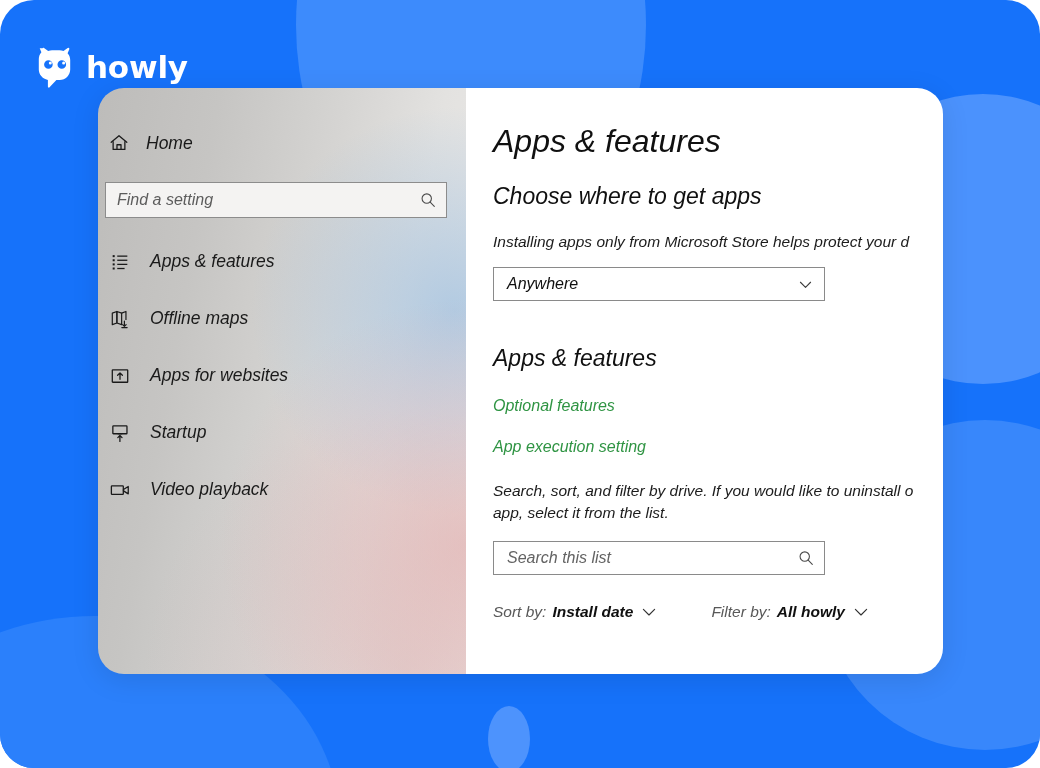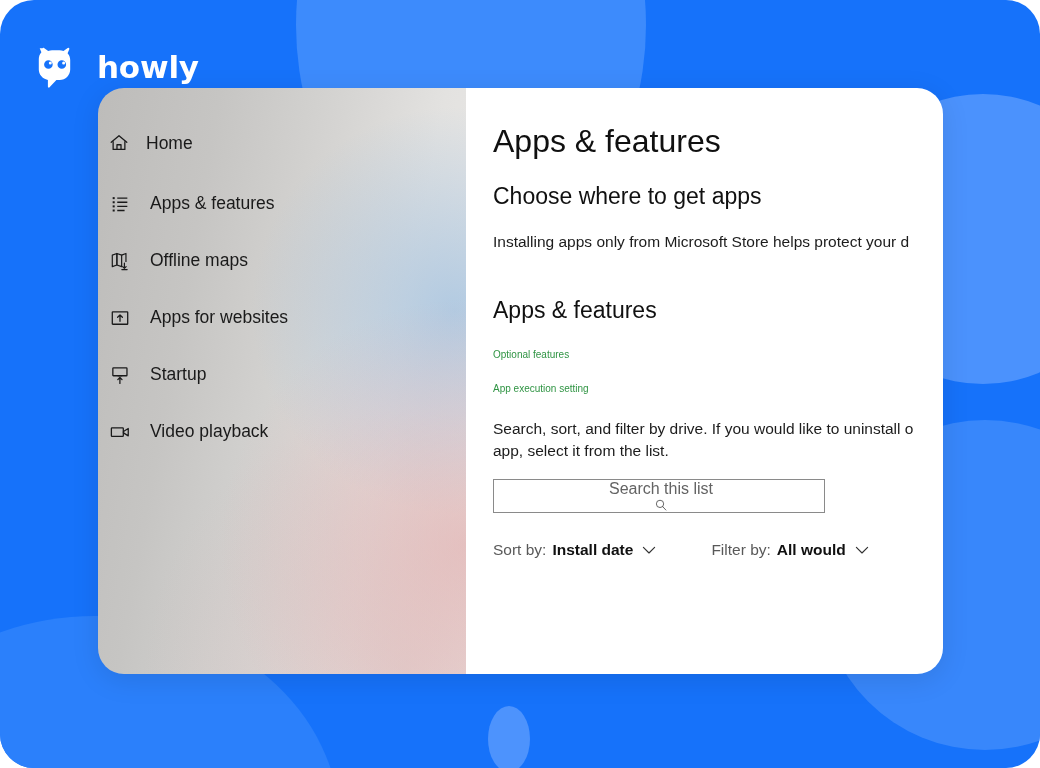--- a/index.html
+++ b/index.html
@@ -64,21 +64,21 @@
     width: 30px; height: 44px;
     background: #4a90fc;
   }
 
   
   .logo {
     position: absolute;
     left: 36px; top: 45px;
     display: flex;
     align-items: center;
-    gap: 21px;
+    gap: 10px;
     z-index: 6;
   }
   .logo-mark { width: 40px; height: 44px; display: block; }
   .logo-word {
     color: #ffffff;
     font-size: 31px;
     font-weight: bold;
     letter-spacing: -0.2px;
     line-height: 1;
     font-family: "DejaVu Sans", sans-serif;
@@ -88,20 +88,21 @@
   .window {
     position: absolute;
     left: 98px; top: 88px;
     width: 845px;
     height: 586px;
     border-radius: 26px;
     overflow: hidden;
     display: flex;
     z-index: 5;
     box-shadow: 0 6px 28px rgba(0,0,0,0.10);
+    font-style: italic;
   }
 
   
   .sidebar {
     position: relative;
     width: 368px;
     height: 100%;
     flex: 0 0 368px;
     background:
       radial-gradient(circle at 100% 78%, rgba(226,168,168,0.55) 0%, rgba(226,168,168,0) 42%),
@@ -228,39 +229,38 @@
   .combo-val {
     flex: 1;
     font-size: 16px;
     color: #101010;
   }
 
   .h2-apps { margin-top: 45px; }
 
   .link {
     display: block;
-    font-size: 10px;
+    font-size: 16px;
     color: #2f9443;
     text-decoration: none;
     margin-top: 25px;
     width: fit-content;
   }
   .link.second { margin-top: 23px; }
 
   .search-list {
     margin-top: 17px;
     width: 332px;
     height: 34px;
     box-sizing: border-box;
     border: 1px solid #8a8a8a;
     background: #ffffff;
     display: flex;
     align-items: center;
     padding: 0 9px 0 13px;
-    flex-direction: column;
   }
   .search-list .ph {
     flex: 1;
     font-size: 16px;
     color: #636363;
   }
 
   .filters {
     display: flex;
     align-items: center;
@@ -310,20 +310,27 @@
 
         <div class="home-row">
           <svg width="22" height="22" viewBox="0 0 24 24" class="ico">
             <path d="M3.5 11.2 12 4l8.5 7.2" fill="none" stroke="#1a1a1a" stroke-width="1.4" stroke-linecap="round" stroke-linejoin="round"></path>
             <path d="M5.6 10v9h12.8v-9" fill="none" stroke="#1a1a1a" stroke-width="1.4" stroke-linejoin="round"></path>
             <path d="M9.8 19v-5.1h4.4V19" fill="none" stroke="#1a1a1a" stroke-width="1.4" stroke-linejoin="round"></path>
           </svg>
           <span class="home-label">Home</span>
         </div>
 
+        <div class="find-box">
+          <span class="ph">Find a setting</span>
+          <svg width="18" height="18" viewBox="0 0 20 20" class="ico">
+            <circle cx="8.6" cy="8.4" r="5.2" fill="none" stroke="#4a4a4a" stroke-width="1.2"></circle>
+            <line x1="12.4" y1="12.3" x2="17" y2="17.2" stroke="#4a4a4a" stroke-width="1.2" stroke-linecap="round"></line>
+          </svg>
+        </div>
 
 
         <div class="nav">
 
           <div class="nav-item">
             <svg width="22" height="22" viewBox="0 0 24 24" class="ico">
               <rect x="4" y="4.5" width="2.2" height="2.2" fill="#1a1a1a"></rect>
               <rect x="4" y="9" width="2.2" height="2.2" fill="#1a1a1a"></rect>
               <rect x="4" y="13.5" width="2.2" height="2.2" fill="#1a1a1a"></rect>
               <rect x="4" y="18" width="2.2" height="2.2" fill="#1a1a1a"></rect>
@@ -378,20 +385,26 @@
 
     <div class="content">
       <div class="content-inner">
 
         <h1 class="h1">Apps &amp; features</h1>
 
         <h2 class="h2">Choose where to get apps</h2>
 
         <p class="body-text">Installing apps only from Microsoft Store helps protect your d</p>
 
+        <div class="combo">
+          <span class="combo-val">Anywhere</span>
+          <svg width="15" height="15" viewBox="0 0 16 16" class="ico">
+            <path d="M2.6 5.6 8 11l5.4-5.4" fill="none" stroke="#3b3b3b" stroke-width="1.15" stroke-linecap="round" stroke-linejoin="round"></path>
+          </svg>
+        </div>
 
         <h2 class="h2 h2-apps">Apps &amp; features</h2>
 
         <a href="#" class="link">Optional features</a>
         <a href="#" class="link second">App execution setting</a>
 
         <p class="body-text" style="margin-top:24px;">Search, sort, and filter by drive. If you would like to uninstall o</p>
         <p class="body-text" style="margin-top:0;">app, select it from the list.</p>
 
         <div class="search-list">
@@ -409,21 +422,21 @@
             <span class="filter-val">Install date</span>
             <span class="chev-wrap">
               <svg width="16" height="16" viewBox="0 0 16 16" class="ico">
                 <path d="M2.4 5.4 8 11 13.6 5.4" fill="none" stroke="#333333" stroke-width="1.15" stroke-linecap="round" stroke-linejoin="round"></path>
               </svg>
             </span>
           </div>
 
           <div class="filter-group">
             <span class="filter-lbl">Filter by:</span>
-            <span class="filter-val">All would</span>
+            <span class="filter-val">All howly</span>
             <span class="chev-wrap">
               <svg width="16" height="16" viewBox="0 0 16 16" class="ico">
                 <path d="M2.4 5.4 8 11 13.6 5.4" fill="none" stroke="#333333" stroke-width="1.15" stroke-linecap="round" stroke-linejoin="round"></path>
               </svg>
             </span>
           </div>
 
         </div>
 
       </div>

